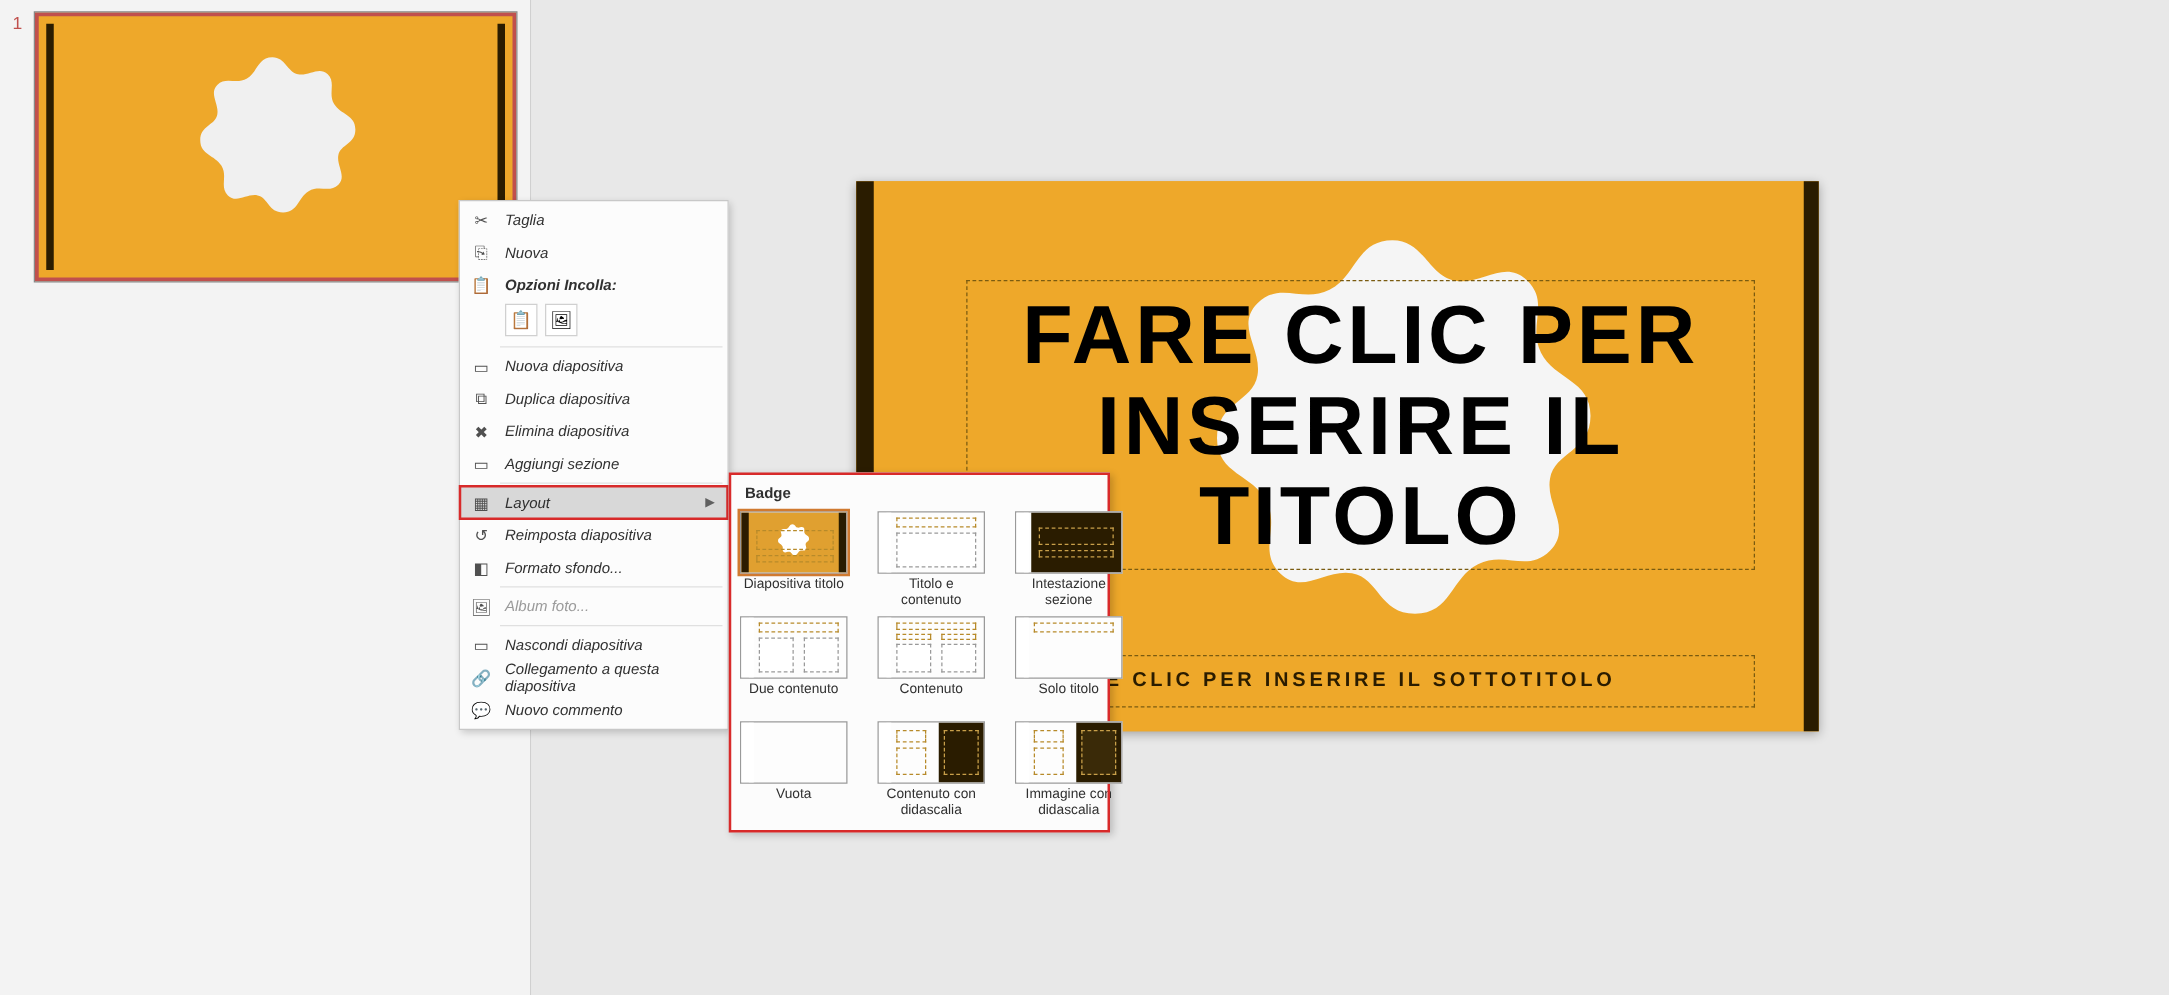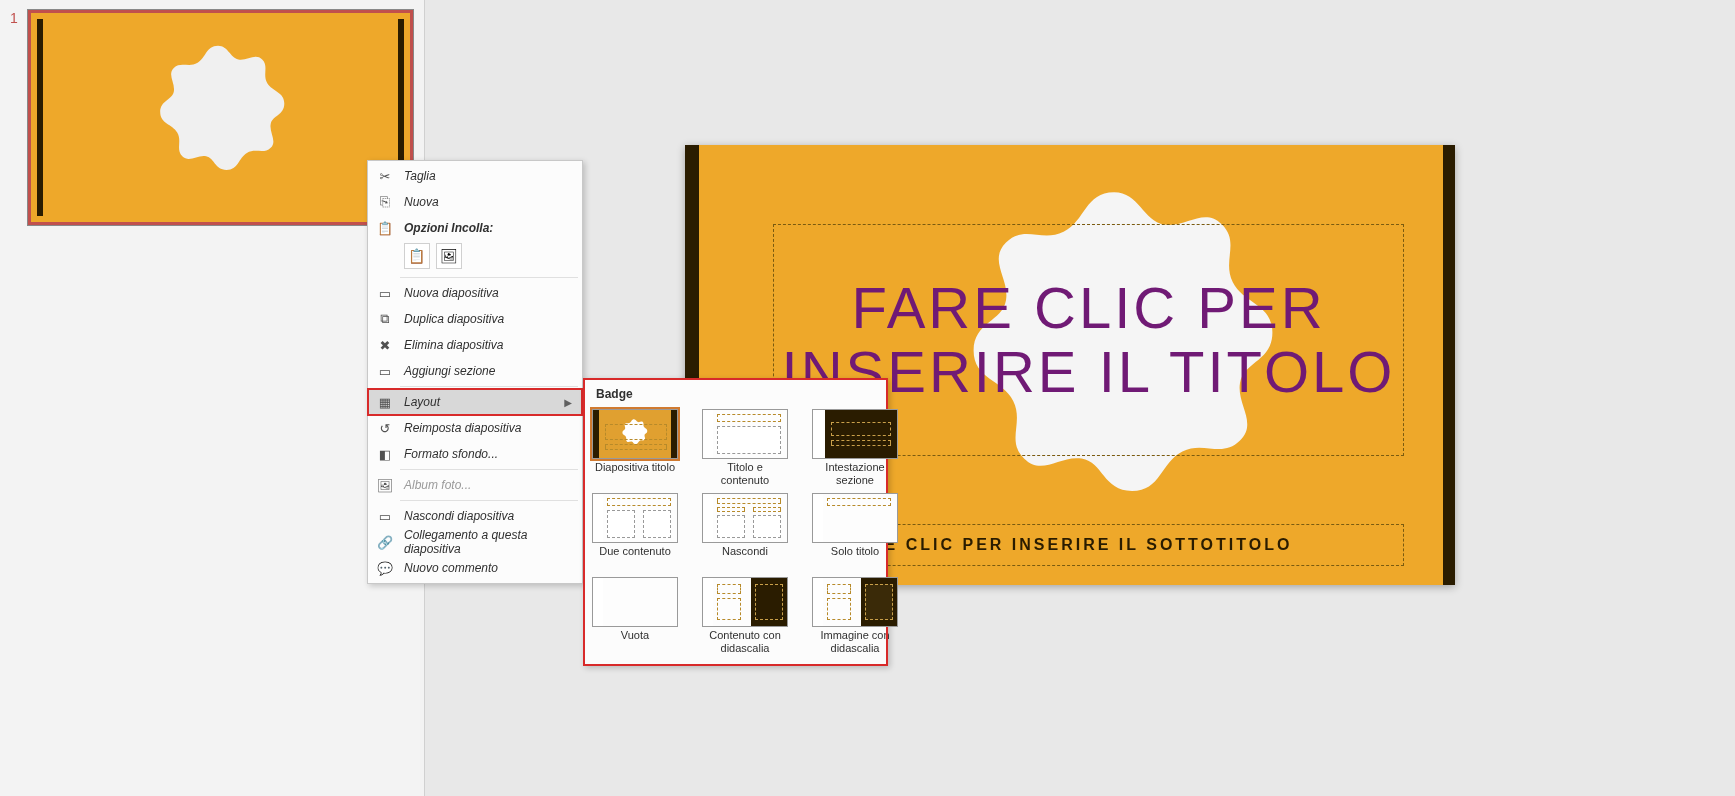--- a/index.html
+++ b/index.html
@@ -80,24 +80,24 @@
     position: absolute;
     left: 75px; top: 80px; right: 40px;
     height: 230px;
     outline: 1px dashed #7a5b10;
     display: flex;
     align-items: center;
     justify-content: center;
     text-align: center;
   }
   .title-text {
-    font-weight: 400;
-    font-size: 58px;
+    font-weight: 700;
+    font-size: 66px;
     letter-spacing: 3px;
-    color: #701a75;
+    color: #000000;
     line-height: 1.1;
     font-family: Impact, "Arial Black", sans-serif;
   }
   .subtitle-box {
     position: absolute;
     left: 75px; top: 380px; right: 40px;
     height: 40px;
     outline: 1px dashed #7a5b10;
     display: flex;
     align-items: center;
@@ -385,21 +385,21 @@
 
     <div class="layout-cell">
       <div class="layout-preview">
         <div class="lp-scal"></div>
         <div class="lp-dash" style="left:14px;right:6px;top:4px;height:6px"></div>
         <div class="lp-dash" style="left:14px;width:28px;top:13px;height:5px"></div>
         <div class="lp-dash" style="right:6px;width:28px;top:13px;height:5px"></div>
         <div class="lp-txt" style="left:14px;width:28px;top:21px;bottom:4px"></div>
         <div class="lp-txt" style="right:6px;width:28px;top:21px;bottom:4px"></div>
       </div>
-      <div class="layout-label">Nascondi</div>
+      <div class="layout-label">Contenuto</div>
     </div>
 
     <div class="layout-cell">
       <div class="layout-preview">
         <div class="lp-scal"></div>
         <div class="lp-dash" style="left:14px;right:6px;top:4px;height:8px"></div>
       </div>
       <div class="layout-label">Solo titolo</div>
     </div>
 

